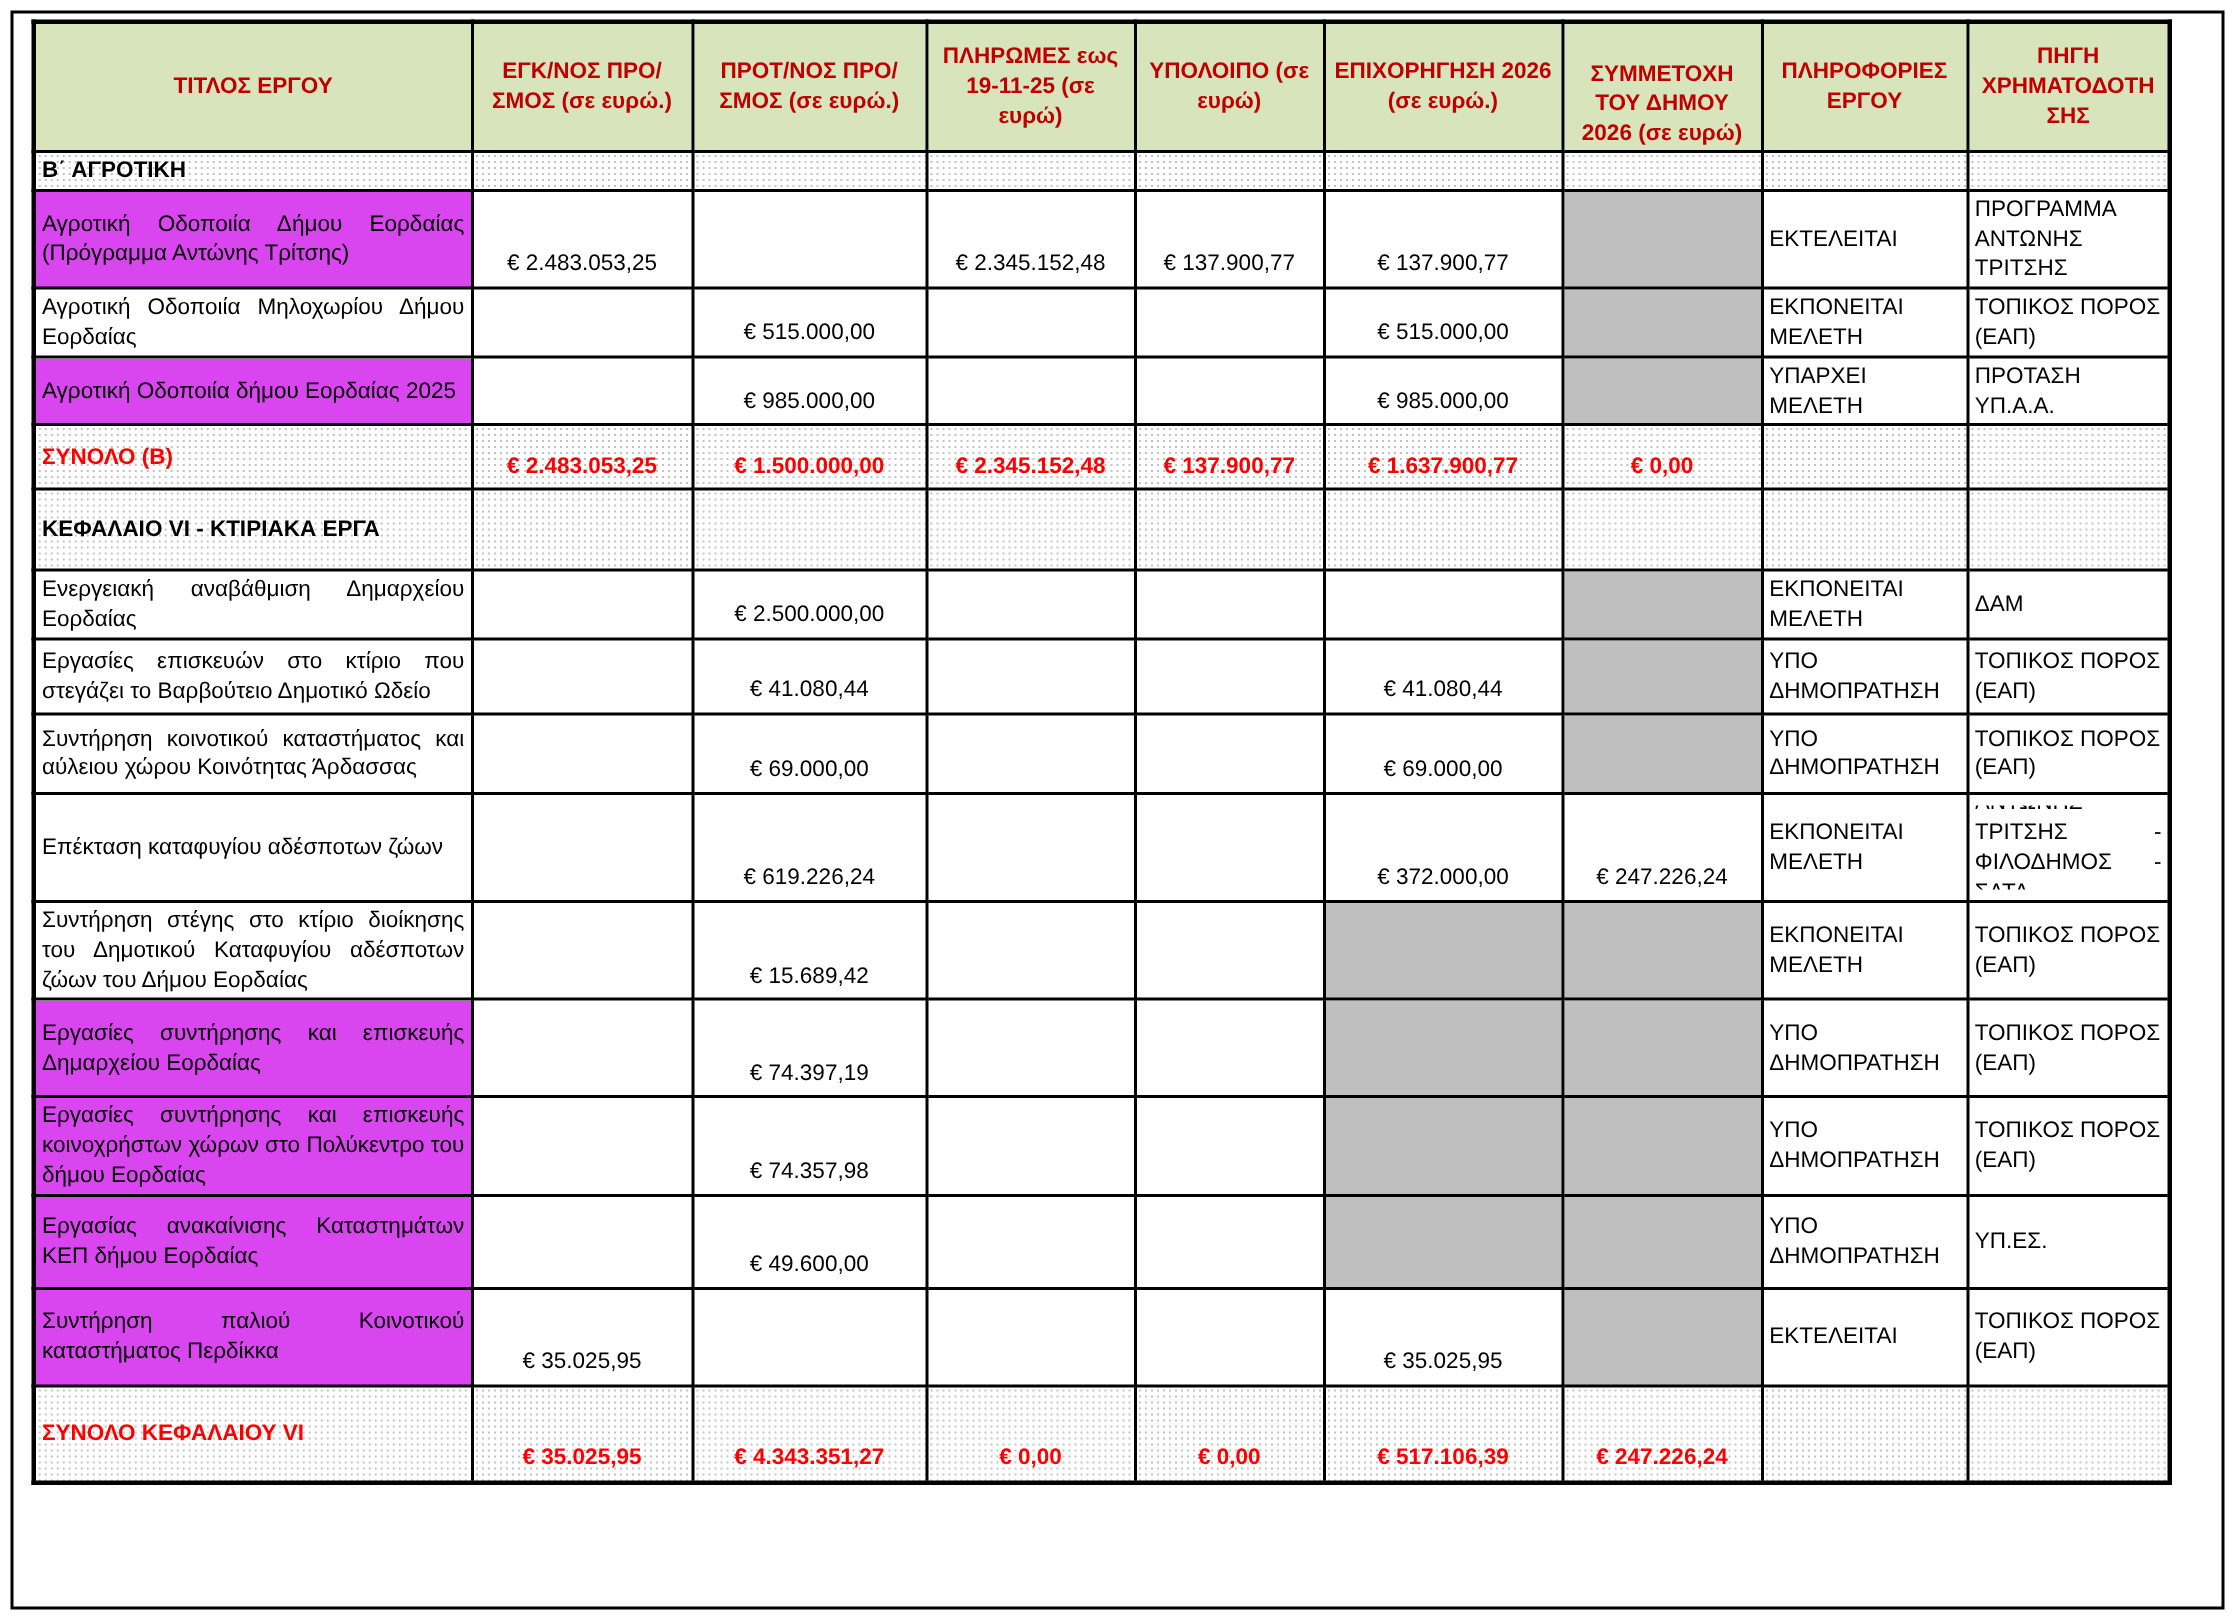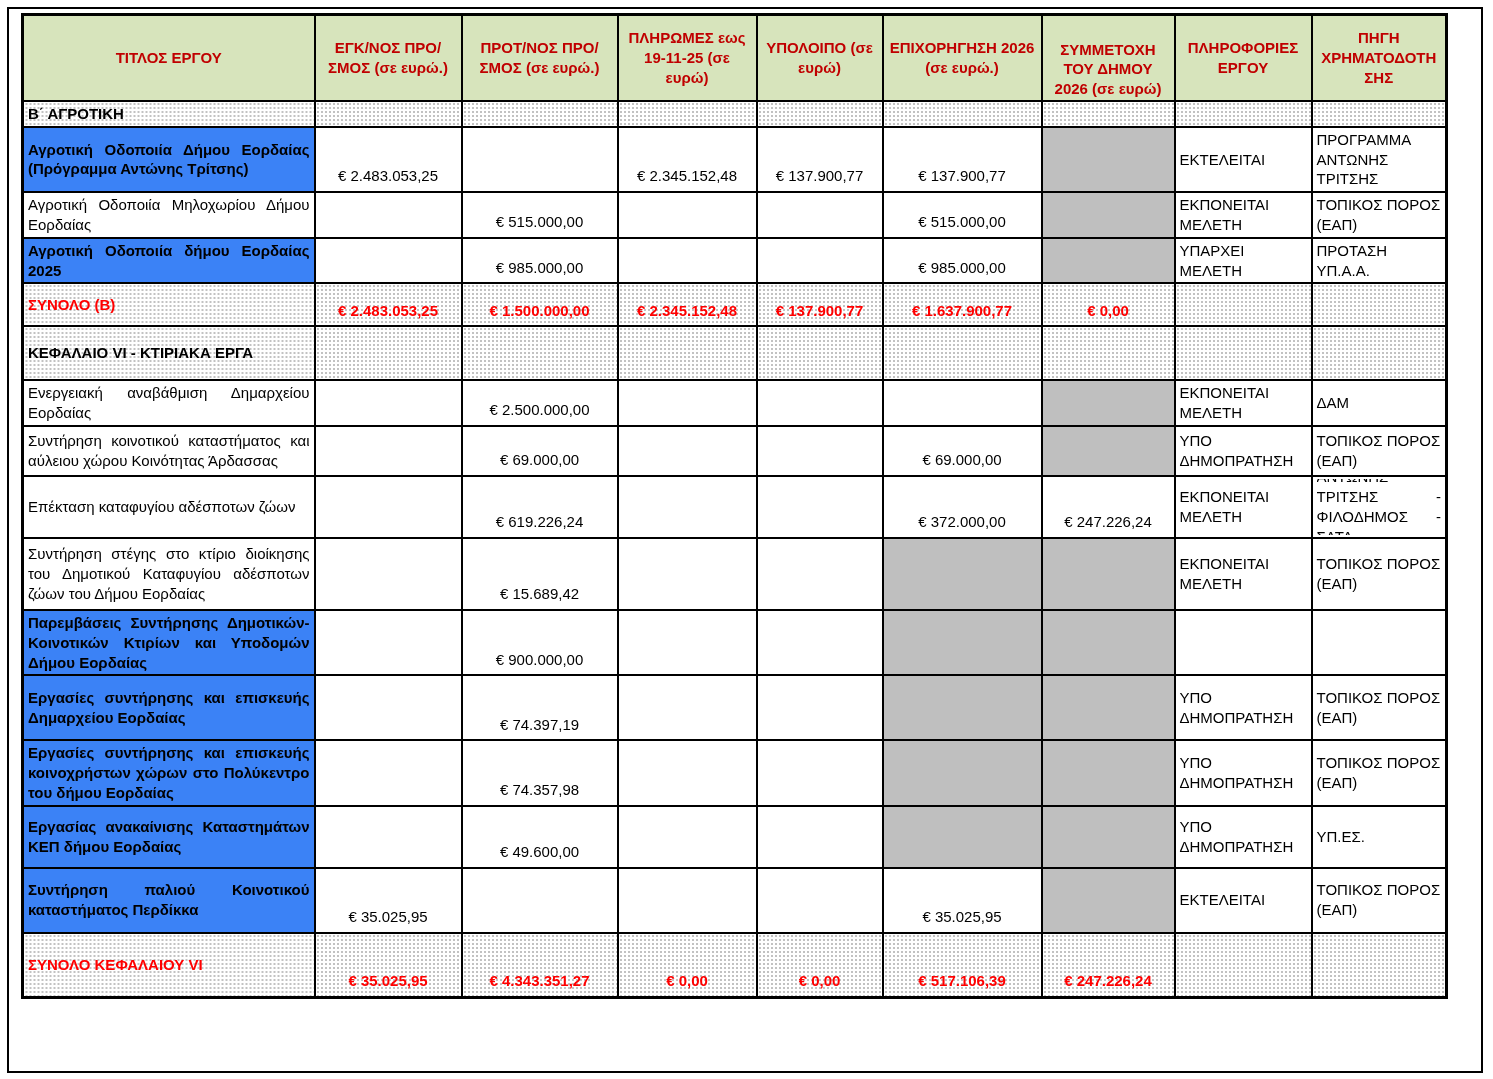--- a/index.html
+++ b/index.html
@@ -46,21 +46,21 @@
   tbody tr:nth-child(13){height:65px}
   tbody tr:nth-child(14){height:62px}
   tbody tr:nth-child(15){height:65px}
   tbody tr:nth-child(16){height:65px}
   tbody tr:nth-child(17){height:66px}
   tbody tr:nth-child(18){height:40px}
   td.title{
     text-align:justify;text-align-last:left;vertical-align:middle;
     padding:2px 4px;
   }
-  td.yellow{background:#3b82f6;font-weight:bold;}
+  td.yellow{background:#d946ef;}
   td.num{text-align:center;vertical-align:bottom;padding-bottom:5px;}
   td.gray{background:#bfbfbf;}
   td.info,td.source{text-align:left;vertical-align:middle;padding:2px 4px;}
   .dots{
     background-color:#fff;
     background-image:radial-gradient(circle,#c2c2c2 0.9px,transparent 1.05px);
     background-size:4px 4px;
   }
   tr.section td{font-weight:bold;color:#000;vertical-align:middle;}
   tr.section td.title{text-align:left;text-align-last:left;}
@@ -176,20 +176,31 @@
           <td class="num"></td>
           <td class="num">€ 2.500.000,00</td>
           <td class="num"></td>
           <td class="num"></td>
           <td class="num"></td>
           <td class="num gray"></td>
           <td class="info">ΕΚΠΟΝΕΙΤΑΙ ΜΕΛΕΤΗ</td>
           <td class="source">ΔΑΜ</td>
         </tr>
         <tr>
+          <td class="title">Εργασίες επισκευών στο κτίριο που στεγάζει το Βαρβούτειο Δημοτικό Ωδείο</td>
+          <td class="num"></td>
+          <td class="num">€ 41.080,44</td>
+          <td class="num"></td>
+          <td class="num"></td>
+          <td class="num">€ 41.080,44</td>
+          <td class="num gray"></td>
+          <td class="info">ΥΠΟ ΔΗΜΟΠΡΑΤΗΣΗ</td>
+          <td class="source">ΤΟΠΙΚΟΣ ΠΟΡΟΣ (ΕΑΠ)</td>
+        </tr>
+        <tr>
           <td class="title">Συντήρηση κοινοτικού καταστήματος και αύλειου χώρου Κοινότητας Άρδασσας</td>
           <td class="num"></td>
           <td class="num">€ 69.000,00</td>
           <td class="num"></td>
           <td class="num"></td>
           <td class="num">€ 69.000,00</td>
           <td class="num gray"></td>
           <td class="info">ΥΠΟ ΔΗΜΟΠΡΑΤΗΣΗ</td>
           <td class="source">ΤΟΠΙΚΟΣ ΠΟΡΟΣ (ΕΑΠ)</td>
         </tr>
@@ -211,31 +222,20 @@
         <tr>
           <td class="title">Συντήρηση στέγης στο κτίριο διοίκησης του Δημοτικού Καταφυγίου αδέσποτων ζώων του Δήμου Εορδαίας</td>
           <td class="num"></td>
           <td class="num">€ 15.689,42</td>
           <td class="num"></td>
           <td class="num"></td>
           <td class="num gray"></td>
           <td class="num gray"></td>
           <td class="info">ΕΚΠΟΝΕΙΤΑΙ ΜΕΛΕΤΗ</td>
           <td class="source">ΤΟΠΙΚΟΣ ΠΟΡΟΣ (ΕΑΠ)</td>
-        </tr>
-        <tr>
-          <td class="title yellow">Παρεμβάσεις Συντήρησης Δημοτικών-Κοινοτικών Κτιρίων και Υποδομών Δήμου Εορδαίας</td>
-          <td class="num"></td>
-          <td class="num">€ 900.000,00</td>
-          <td class="num"></td>
-          <td class="num"></td>
-          <td class="num gray"></td>
-          <td class="num gray"></td>
-          <td class="info"></td>
-          <td class="source"></td>
         </tr>
         <tr>
           <td class="title yellow">Εργασίες συντήρησης και επισκευής Δημαρχείου Εορδαίας</td>
           <td class="num"></td>
           <td class="num">€ 74.397,19</td>
           <td class="num"></td>
           <td class="num"></td>
           <td class="num gray"></td>
           <td class="num gray"></td>
           <td class="info">ΥΠΟ ΔΗΜΟΠΡΑΤΗΣΗ</td>

